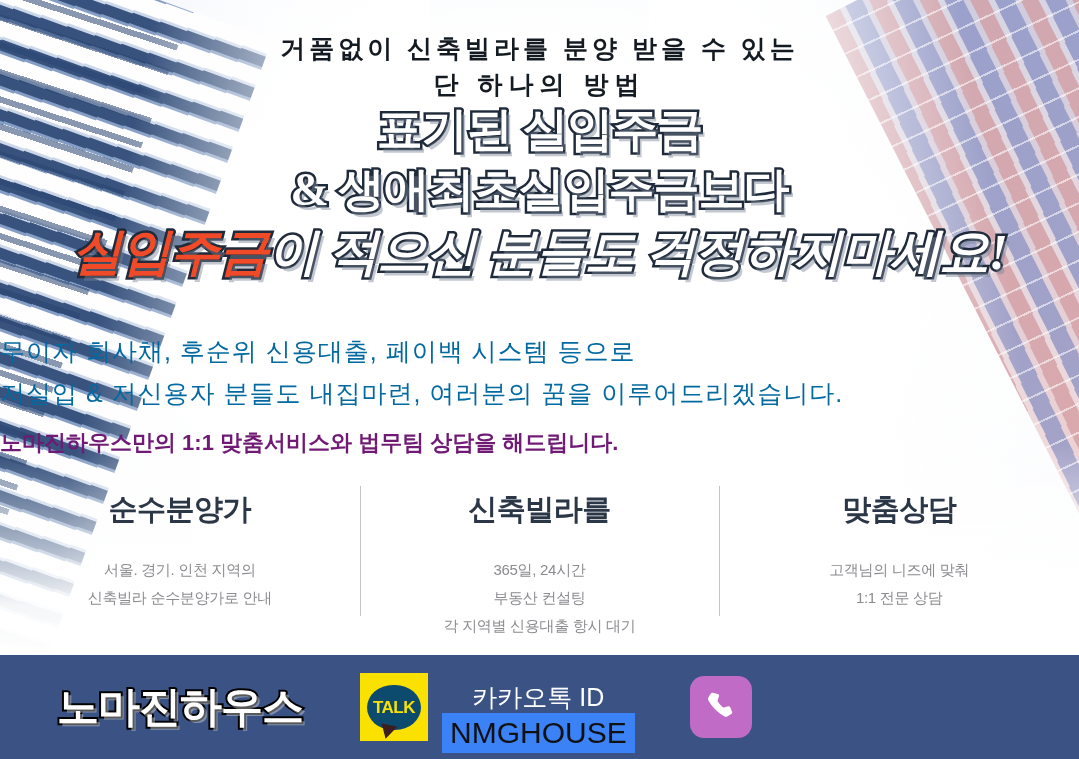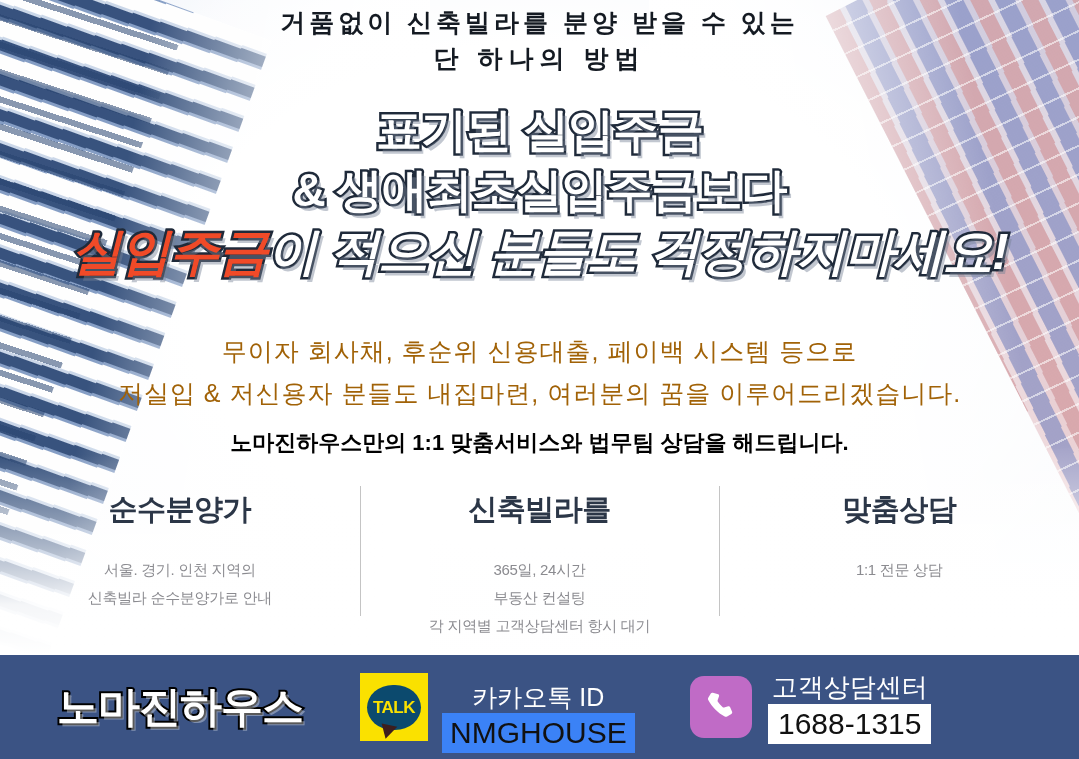--- a/index.html
+++ b/index.html
@@ -132,21 +132,21 @@
   
   .content {
     position: relative;
     z-index: 5;
     width: 1079px;
     height: 759px;
   }
 
   .headline {
     position: absolute;
-    top: 4px;
+    top: 30px;
     left: 0;
     width: 100%;
     text-align: center;
     color: #141a22;
     font-size: 25px;
     font-weight: bold;
     letter-spacing: 4px;
     line-height: 36px;
   }
   .headline .l2 { letter-spacing: 6px; }
@@ -161,49 +161,48 @@
   .bigline {
     font-size: 46px;
     font-weight: bold;
     line-height: 60px;
     color: #ffffff;
     letter-spacing: -1px;
     -webkit-text-stroke: 5px #1f2a3a;
     paint-order: stroke fill;
     text-shadow: 4px 5px 0 rgba(120,130,150,0.45);
     white-space: nowrap;
+    font-family: Liberation Serif, serif;
   }
   .bigline.l3 {
     font-size: 50px;
     font-style: italic;
     line-height: 64px;
   }
   .hl-red {
     color: #f04a28;
   }
 
   .para {
     position: absolute;
     top: 330px;
     left: 0;
     width: 100%;
-    text-align: center;
-    color: #a16207;
+    color: #0369a1;
     font-size: 25px;
     line-height: 42px;
     letter-spacing: 1px;
   }
 
   .purple {
     position: absolute;
     top: 428px;
     left: 0;
     width: 100%;
-    text-align: center;
-    color: #000000;
+    color: #701a75;
     font-size: 22px;
     font-weight: bold;
     letter-spacing: 0px;
   }
 
   
   .features {
     position: absolute;
     top: 486px;
     left: 0;
@@ -400,26 +399,27 @@
         <div class="feature-desc">
           <div>서울. 경기. 인천 지역의</div>
           <div>신축빌라 순수분양가로 안내</div>
         </div>
       </div>
       <div class="feature">
         <div class="feature-title">신축빌라를</div>
         <div class="feature-desc">
           <div>365일, 24시간</div>
           <div>부동산 컨설팅</div>
-          <div>각 지역별 고객상담센터 항시 대기</div>
+          <div>각 지역별 신용대출 항시 대기</div>
         </div>
       </div>
       <div class="feature">
         <div class="feature-title">맞춤상담</div>
         <div class="feature-desc">
+          <div>고객님의 니즈에 맞춰</div>
           <div>1:1 전문 상담</div>
         </div>
       </div>
     </div>
 
     <div class="footbar">
 
       <div class="brand">노마진하우스</div>
 
       <div class="kakao-group">
@@ -433,22 +433,18 @@
           <div class="kakao-id">NMGHOUSE</div>
         </div>
       </div>
 
       <div class="phone-group">
         <div class="phone-icon">
           <svg width="36" height="36" viewBox="0 0 24 24" aria-hidden="true">
             <path fill="#ffffff" d="M6.6 2.5c-.5-.2-1.1 0-1.4.5L3.5 5.8c-.3.5-.3 1.1 0 1.6 1.2 2.3 2.8 4.4 4.7 6.3 1.9 1.9 4 3.5 6.3 4.7.5.3 1.1.2 1.6-.1l2.8-1.7c.5-.3.7-.9.5-1.4l-1.3-3.1c-.2-.5-.8-.8-1.3-.6l-2.7.8c-.4.1-.8 0-1.1-.3-1.2-1.1-2.2-2.2-3.1-3.5-.2-.3-.3-.7-.1-1.1l.9-2.6c.2-.5-.1-1.1-.6-1.3L6.6 2.5z"></path>
           </svg>
         </div>
-        <div class="phone-texts">
-          <div class="phone-label">고객상담센터</div>
-          <div class="phone-number">1688-1315</div>
-        </div>
       </div>
 
     </div>
 
   </div>
 </div>
 
 </body></html>

